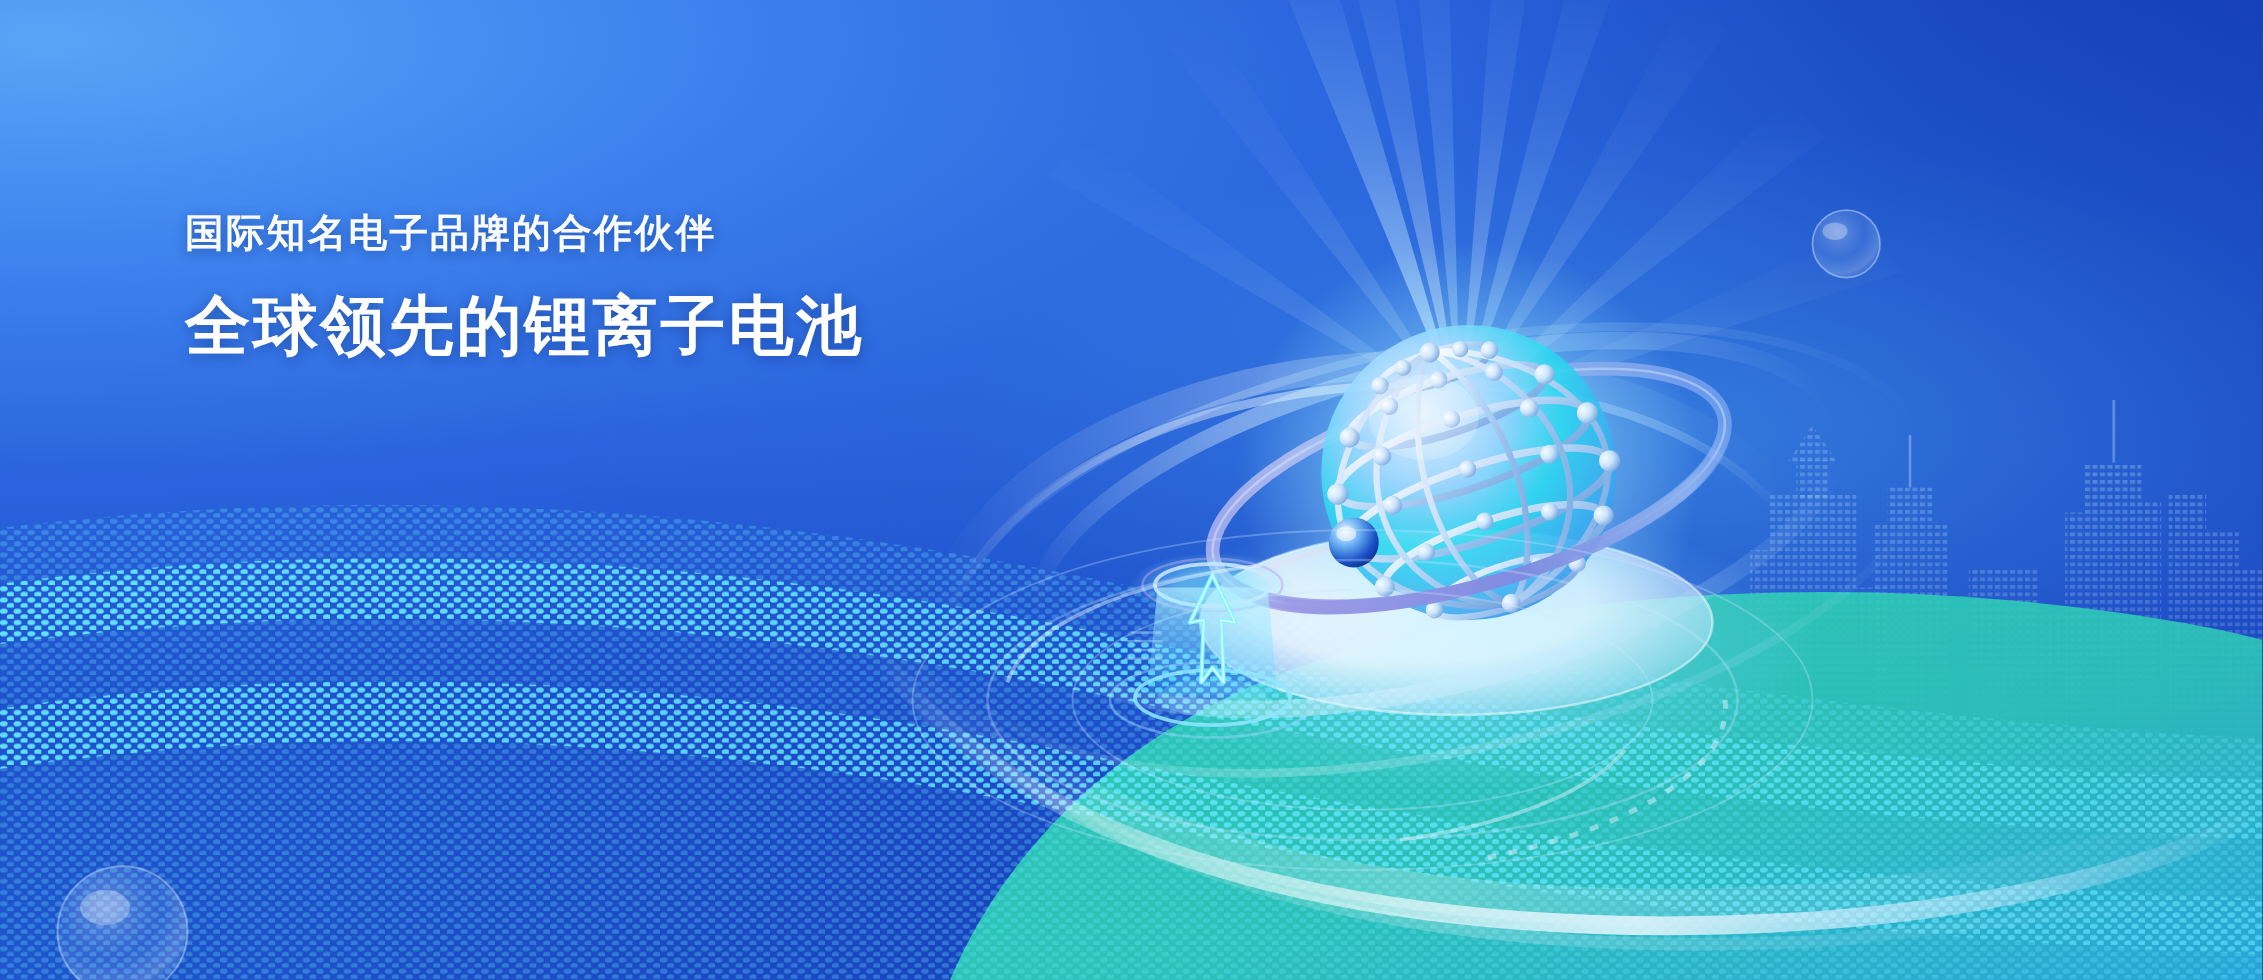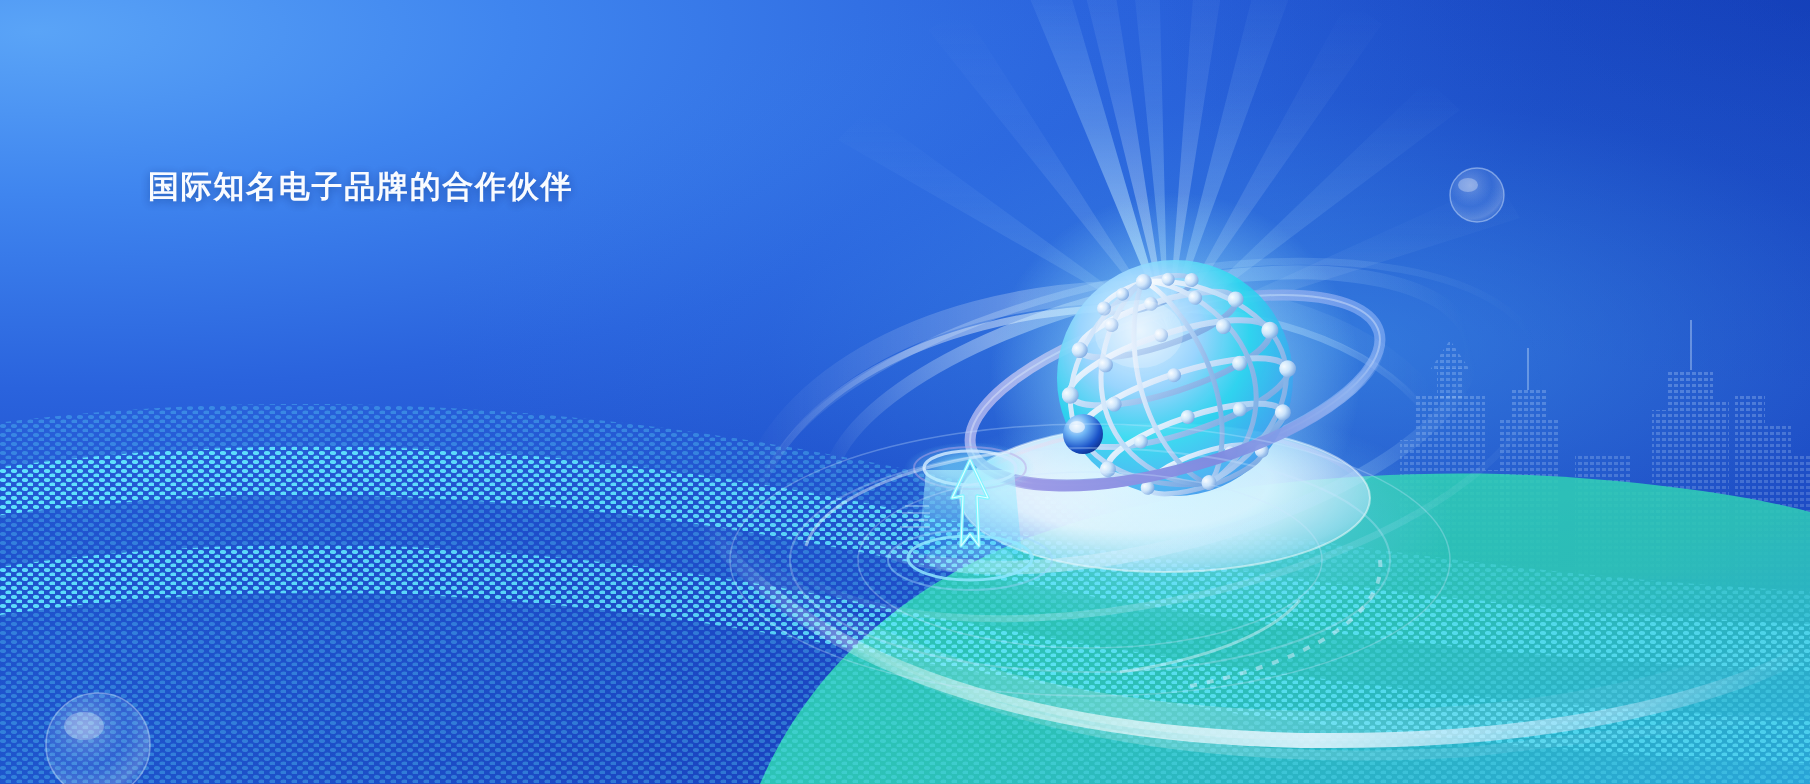--- a/index.html
+++ b/index.html
@@ -476,16 +476,17 @@
         <circle cx="98" cy="745" r="52" fill="url(#bub)"></circle>
         <circle cx="98" cy="745" r="52" fill="none" stroke="#e2f1ff" stroke-width="1.6" opacity=".40"></circle>
         <ellipse cx="84" cy="726" rx="20" ry="14" fill="#ffffff" opacity=".28"></ellipse>
       </g>
     </svg>
   </div>
 
   <div class="copy">
     <p class="kicker">国际知名电子品牌的合作伙伴</p>
     <h1 class="headline">
+      <span class="ln">全球领先的锂离子电池</span>
     </h1>
   </div>
 
 </div>
 
 </body></html>

